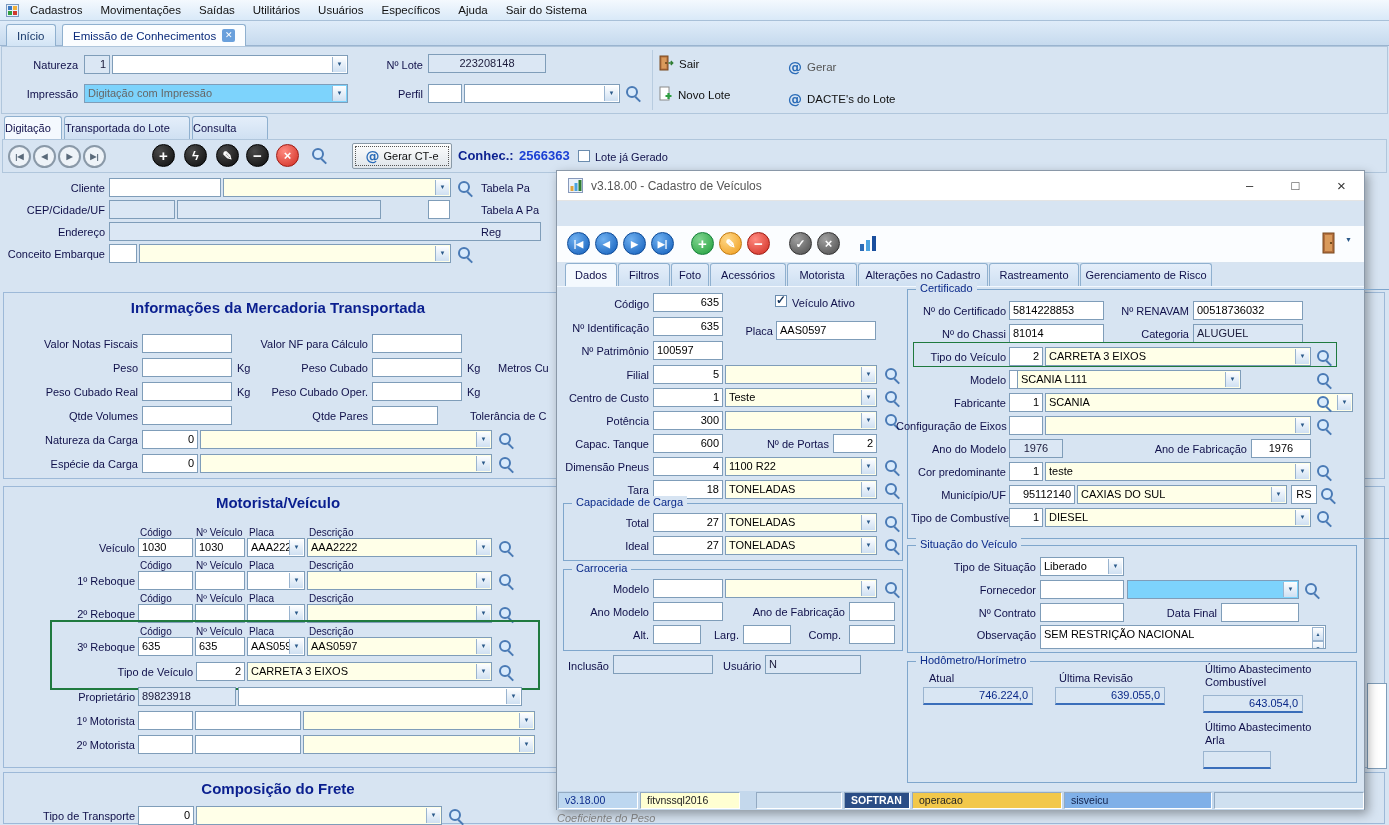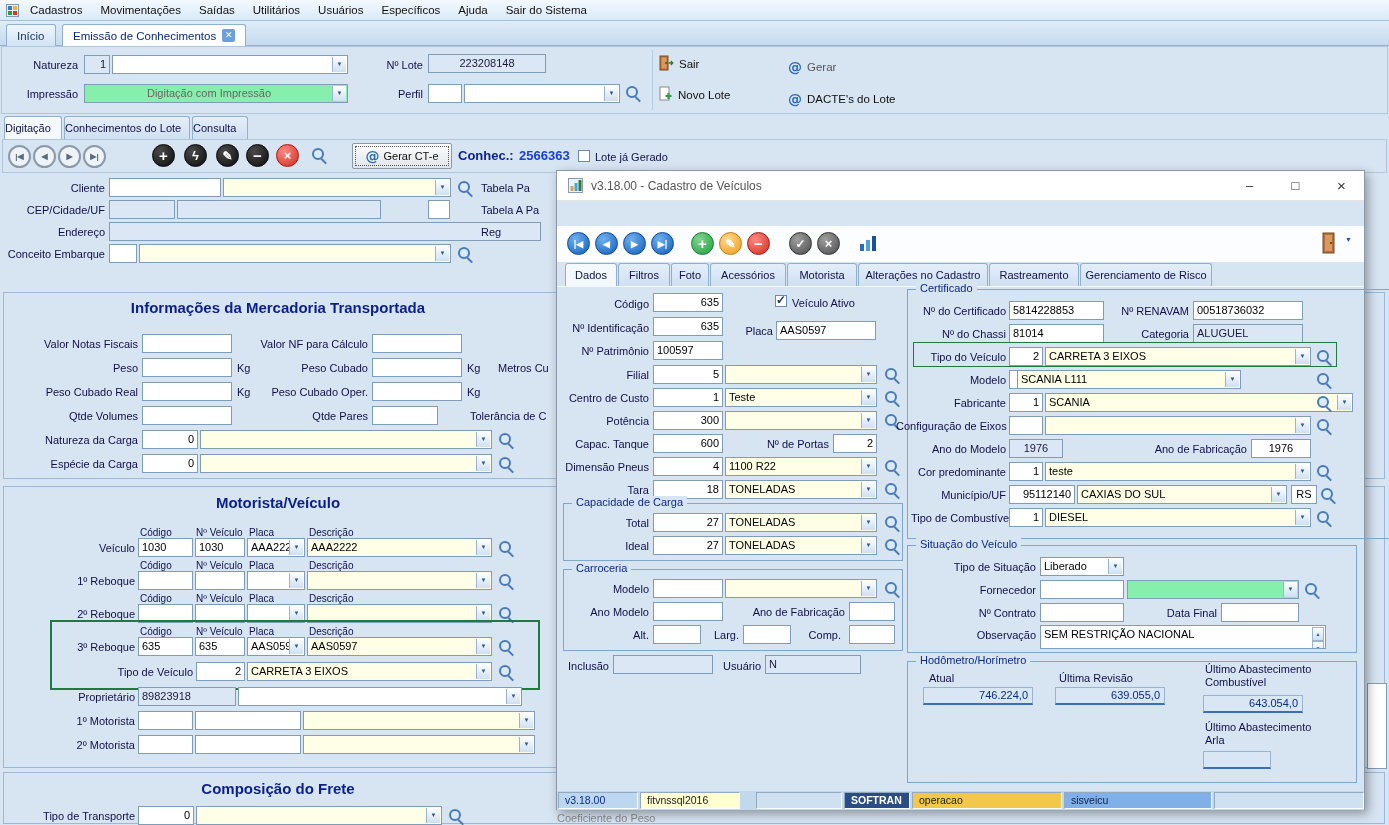--- a/index.html
+++ b/index.html
@@ -1,25 +1,25 @@
 <!DOCTYPE html>
 <html><head>
 <meta charset="utf-8">
 <style>
 * { box-sizing:border-box; }
 html,body { margin:0; padding:0; }
 #screen { position:relative; width:1389px; height:825px; font-family:"Liberation Sans",sans-serif; font-size:11px; background:#d7e4f2; overflow:hidden; color:#10104a; }
 .lbl { position:absolute; height:14px; line-height:14px; color:#10104a; white-space:nowrap; font-size:11px; }
 .lbl.r { text-align:right; }
-.lbl.gray-t { color:#8a8a8a; }
+.lbl.gray-t { color:#8a8a8a;font-style:italic; }
 .colh { position:absolute; font-size:10px; color:#10104a; white-space:nowrap; }
 .box { position:absolute; height:19px; border:1px solid #7f9db9; background:#fff; font-size:11px; line-height:17px; padding:0 3px; white-space:nowrap; overflow:hidden; color:#000; }
 .cream { background:#ffffe8; }
 .grayb { background:#dbe7f4; color:#1a1a3a; }
-.dis { background:#86efac; color:#666;text-align:center; }
+.dis { background:#7dd3fc; color:#666; }
 .num { text-align:right; }
 .ctr { text-align:center; }
 .combo { padding-right:17px; }
 .arr { position:absolute; top:1px; right:1px; bottom:1px; width:14px; background:linear-gradient(#fdfeff,#cfe0f2); border-left:1px solid #9ab4cf; color:#2b5a8a; display:flex; align-items:center; justify-content:center; }
 .arr::after { content:"▼"; font-size:6px; }
 .mag { position:absolute; width:15px; height:15px; }
 .mag::before { content:""; position:absolute; left:0; top:0; width:8px; height:8px; border:2px solid #4a7ab5; border-radius:50%; background:#d8eafc; }
 .mag::after { content:""; position:absolute; left:10px; top:10px; width:7px; height:2px; background:#4a7ab5; transform:rotate(45deg); transform-origin:0 0; }
 .cb { position:absolute; width:12px; height:12px; background:#fff; border:1px solid #6b8cae; }
 .cb.checked::after { content:"✓"; position:absolute; left:0px; top:-3px; font-size:12px; font-weight:bold; color:#16355c; }
@@ -139,22 +139,22 @@
   <div class="flatbtn" style="left:788px;top:59px">
     <span class="at">@</span>
     <span style="color:#555">Gerar</span>
   </div>
   <div class="flatbtn" style="left:788px;top:91px">
     <span class="at">@</span>
     <span>DACTE's do Lote</span>
   </div>
 
   <div class="stab active" style="left:4px;width:58px">Digitação</div>
-  <div class="stab" style="left:64px;width:126px">Conhecimentos do Lote</div>
-  <div class="stab" style="left:192px;width:56px">Consulta</div>
+  <div class="stab" style="left:64px;width:126px">Transportada do Lote</div>
+  <div class="stab" style="left:192px;width:76px">Consulta</div>
 
   <div class="tbar"></div>
   <div class="cbtn ring" style="left:8px;top:145px;font-size:8px">|◀</div>
   <div class="cbtn ring" style="left:33px;top:145px;font-size:8px">◀</div>
   <div class="cbtn ring" style="left:58px;top:145px;font-size:8px">▶</div>
   <div class="cbtn ring" style="left:83px;top:145px;font-size:8px">▶|</div>
   <div class="cbtn black" style="left:152px;top:144px;font-size:15px">+</div>
   <div class="cbtn black" style="left:184px;top:144px;font-size:13px">ϟ</div>
   <div class="cbtn black" style="left:216px;top:144px;font-size:12px">✎</div>
   <div class="cbtn black" style="left:246px;top:144px;font-size:15px">−</div>

